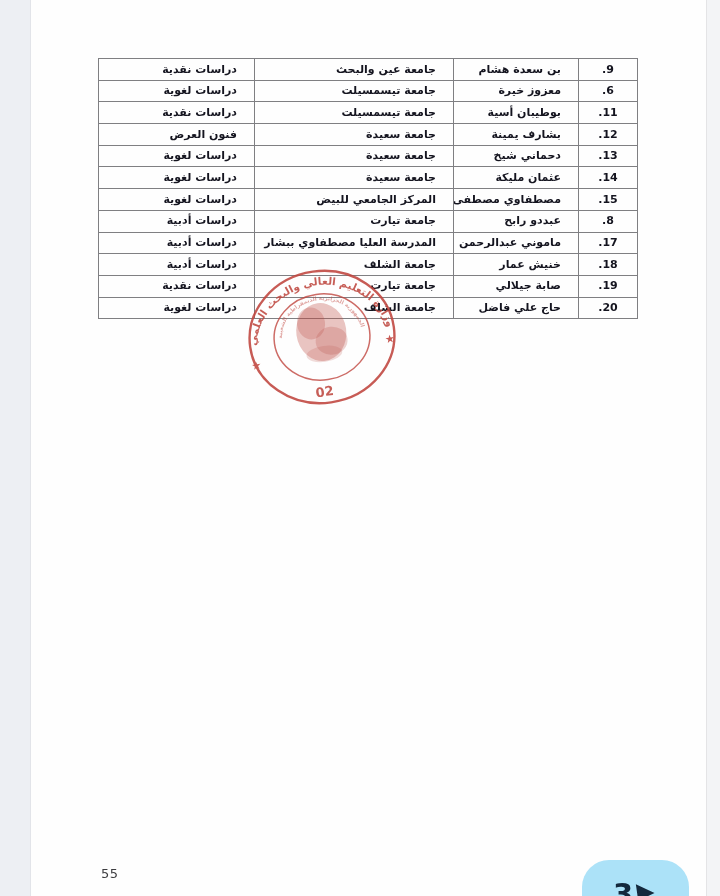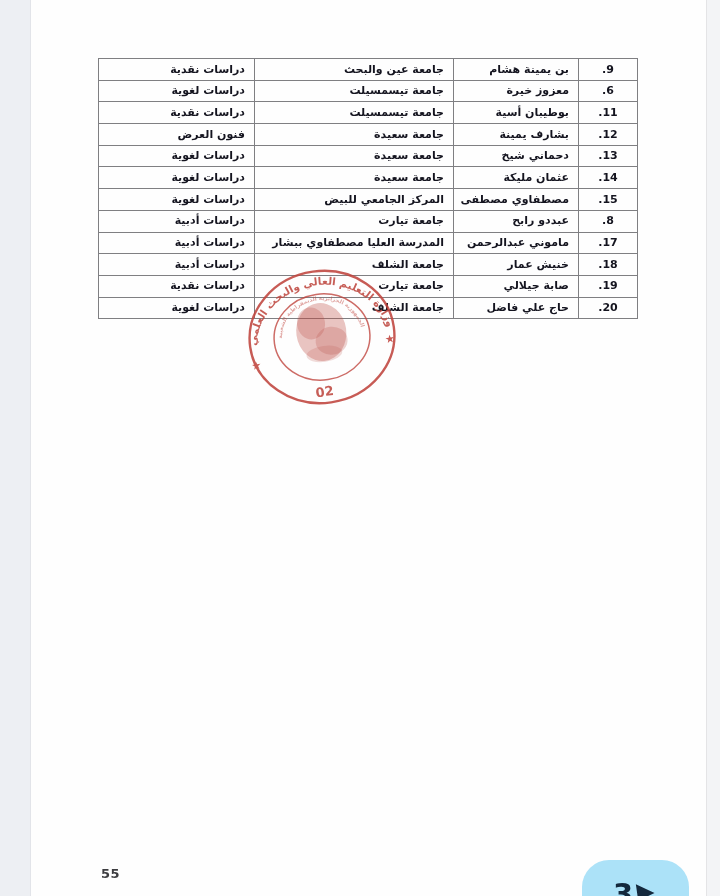--- a/index.html
+++ b/index.html
@@ -17,30 +17,30 @@
     background:#f3f4f6;border-left:1px solid #e4e4e6;
   }
   
   .doc-table{
     position:absolute;left:98px;top:58px;width:539px;height:261px;
     border-collapse:collapse;direction:rtl;table-layout:fixed;
   }
   .doc-table td{
     border:1px solid #7f7f82;
     font-size:11px;font-weight:700;color:#14141f;
-    padding:0 9px;vertical-align:middle;white-space:nowrap;overflow:hidden;
+    padding:0 17px;vertical-align:middle;white-space:nowrap;overflow:hidden;
     height:20.7px;line-height:1.05;text-align:right;
   }
   .doc-table td.cell-no{text-align:center;padding:0 4px;}
   
   .stamp{position:absolute;left:242px;top:262px;width:160px;height:152px;pointer-events:none;}
   
   .page-number{
     position:absolute;left:101px;top:866px;
-    font-size:13px;font-weight:700;color:#3d3d40;letter-spacing:.5px;text-align:center;
+    font-size:13px;font-weight:400;color:#3d3d40;letter-spacing:.5px;text-align:center;
   }
   
   .float-btn{
     position:absolute;left:582px;top:860px;width:107px;height:64px;
     background:#ace2f8;border-radius:27px;
     display:flex;justify-content:center;align-items:flex-start;
     padding-top:20px;box-sizing:border-box;gap:3px;border:none;cursor:pointer;
   }
   .float-btn .fb-num{
     font-size:29px;font-weight:700;color:#14293d;line-height:1;
@@ -57,21 +57,21 @@
 <table class="doc-table">
   <colgroup>
     <col style="width:59px">
       <col style="width:125px">
       <col style="width:199px">
       <col style="width:156px">
   </colgroup>
   <tbody>
       <tr>
     <td class="cell-no">9.</td>
-    <td class="cell-name">بن يمينة هشام</td>
+    <td class="cell-name">بن سعدة هشام</td>
     <td class="cell-univ">جامعة عين والبحث</td>
     <td class="cell-spec">دراسات نقدية</td>
   </tr>
       <tr>
     <td class="cell-no">6.</td>
     <td class="cell-name">معزوز خيرة</td>
     <td class="cell-univ">جامعة تيسمسيلت</td>
     <td class="cell-spec">دراسات لغوية</td>
   </tr>
       <tr>

